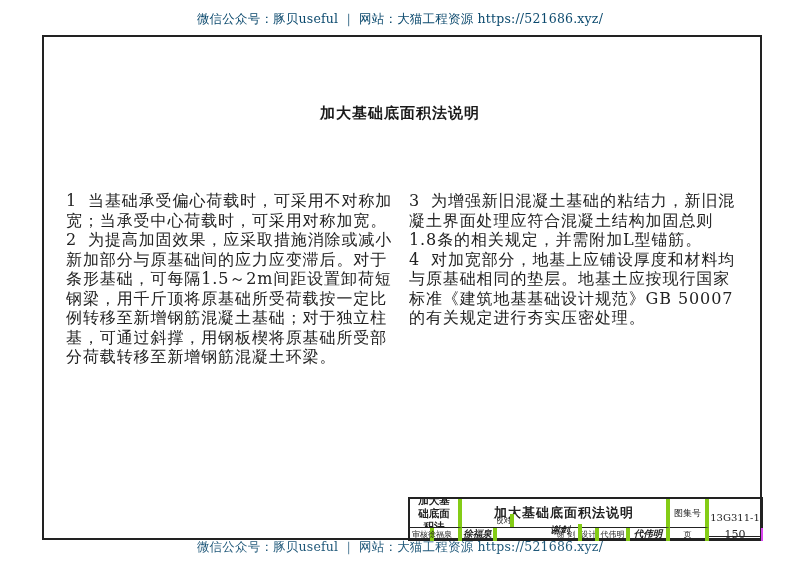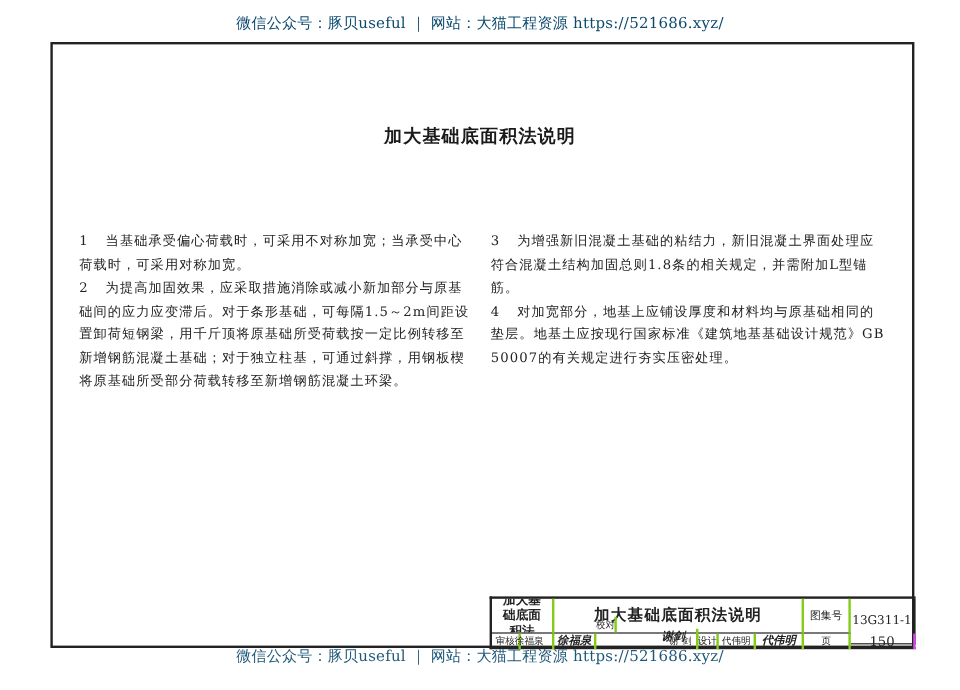--- a/index.html
+++ b/index.html
@@ -19,36 +19,36 @@
   .frame {
     position:absolute; left:42px; top:35px; width:720px; height:505px;
     border:2px solid #222; box-sizing:border-box;
   }
   .page-title {
     position:absolute; left:0; width:800px; top:104px; text-align:center;
     font-size:15px; font-weight:bold; letter-spacing:1px;
   }
   .col {
     position:absolute; top:191px; width:330px;
-    font-family:"DejaVu Serif", serif; font-size:11px; line-height:19.5px;
+    font-family:"DejaVu Serif", serif; font-size:16px; line-height:19.5px;
     letter-spacing:0.9px; color:#222;
   }
   .col-left { left:66px; }
   .col-right { left:409px; }
   .para { margin:0; text-indent:0; }
   .para .num { display:inline-block; width:22px; }
 
   .tb {
     position:absolute; left:408px; top:497px; width:355px; height:44px;
     border:2px solid #222; border-right:none; box-sizing:border-box;
     font-family:"DejaVu Serif", serif;
   }
   .cell {
     position:absolute; box-sizing:border-box; display:flex; align-items:center; justify-content:center;
-    border-right:2px solid #84cc16; border-bottom:1px solid #222;
+    border-right:4px solid #84cc16; border-bottom:1px solid #222;
     font-size:9px; color:#222; white-space:nowrap; overflow:hidden;
   }
   .tb .noborder-b { border-bottom:none; }
   .cell.small-title { font-size:10.5px; font-weight:bold; line-height:13px; text-align:center; white-space:normal; font-family:"DejaVu Sans", sans-serif; }
   .cell.main-title { font-size:13px; font-weight:bold; letter-spacing:1px; font-family:"DejaVu Sans", sans-serif; }
   .cell.sig { font-style:italic; font-weight:bold; font-size:9.5px; }
   .cell.value { font-size:10px; }
   .cell.page-num { font-size:11px; }
 </style>
 </head>

